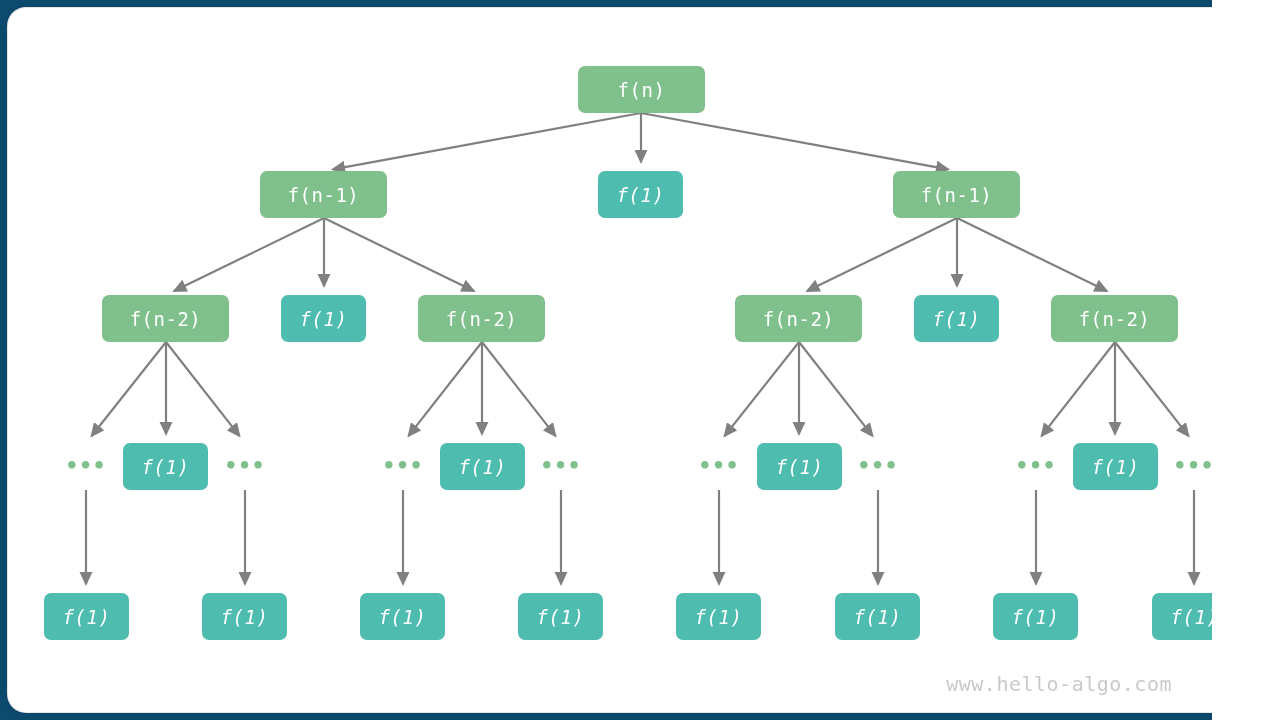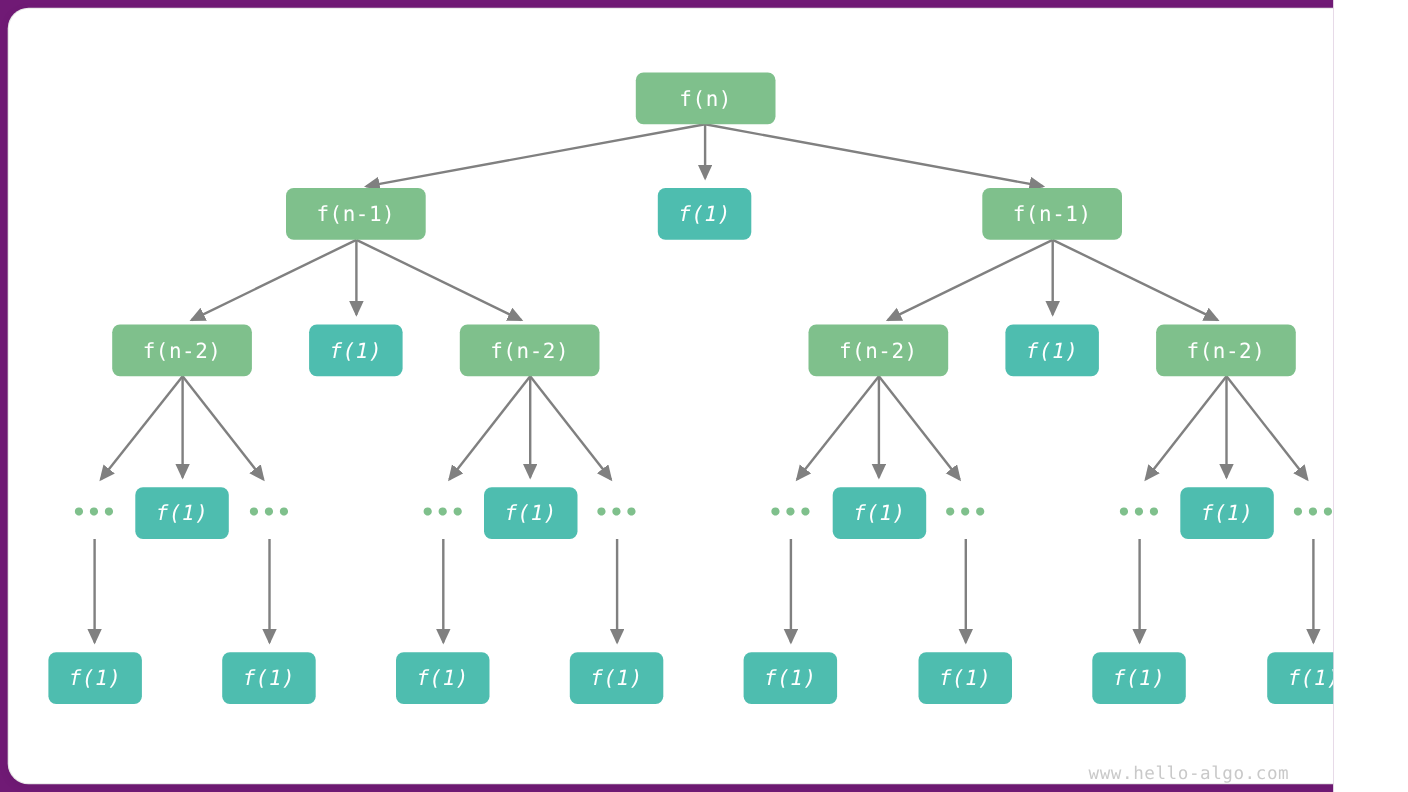--- a/index.html
+++ b/index.html
@@ -1,19 +1,19 @@
 <!DOCTYPE html>
 <html><head>
 <meta charset="utf-8">
 <style>
   html,body{margin:0;padding:0;background:#ffffff;}
   #stage{
     position:relative;
     width:1212px;height:720px;
-    background:#701a75;
+    background:#0c4a6e;
     font-family:"DejaVu Sans Mono","Liberation Mono",monospace;
     overflow:hidden;
   }
   #card{
     position:absolute;left:8px;top:8px;
     width:1264px;height:704px;
     background:#ffffff;
     border-radius:18px;
     box-shadow:0 0 0 1px #e6e6e6, 0 2px 10px rgba(0,0,0,0.07);
   }
@@ -36,24 +36,24 @@
     display:flex;align-items:center;justify-content:center;
     color:#7fc08c;
     font-family:"DejaVu Sans Mono","Liberation Mono",monospace;
     font-size:21px;
     font-weight:bold;
     letter-spacing:1px;
     line-height:1;
   }
   #watermark{
     position:absolute;
-    right:40px;bottom:8px;
+    right:40px;bottom:24px;
     color:#c9c9c9;
     font-family:"DejaVu Sans Mono","Liberation Mono",monospace;
-    font-size:16px;
+    font-size:20px;
     letter-spacing:0.5px;
   }
 </style>
 </head>
 <body>
 
 <div id="stage">
   <div id="card"></div>
 
   <svg id="edges" viewBox="0 0 1280 720" xmlns="http://www.w3.org/2000/svg">

